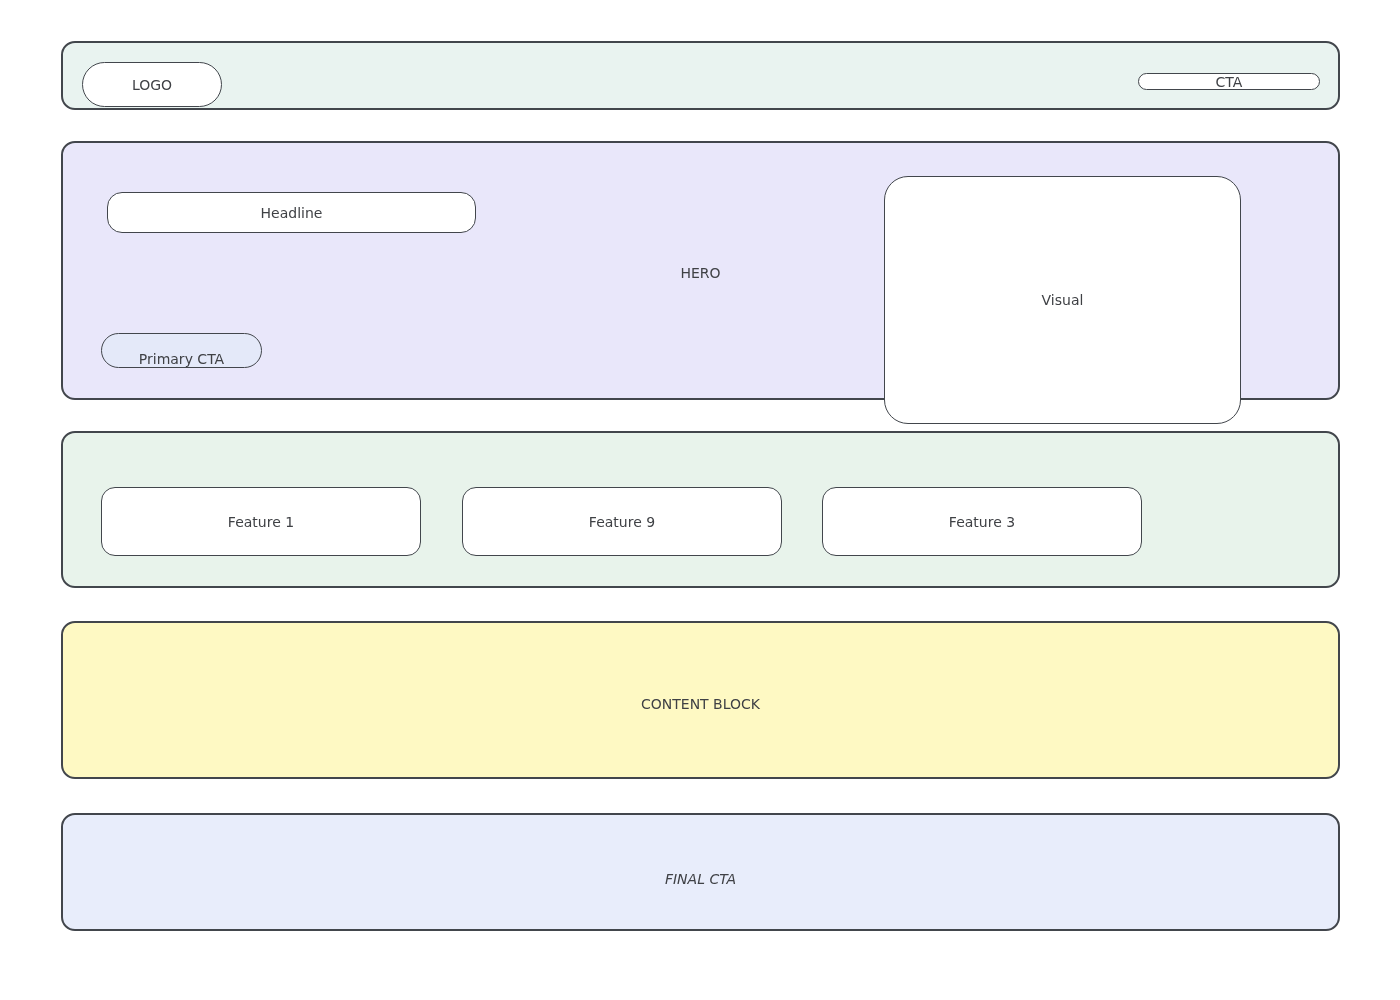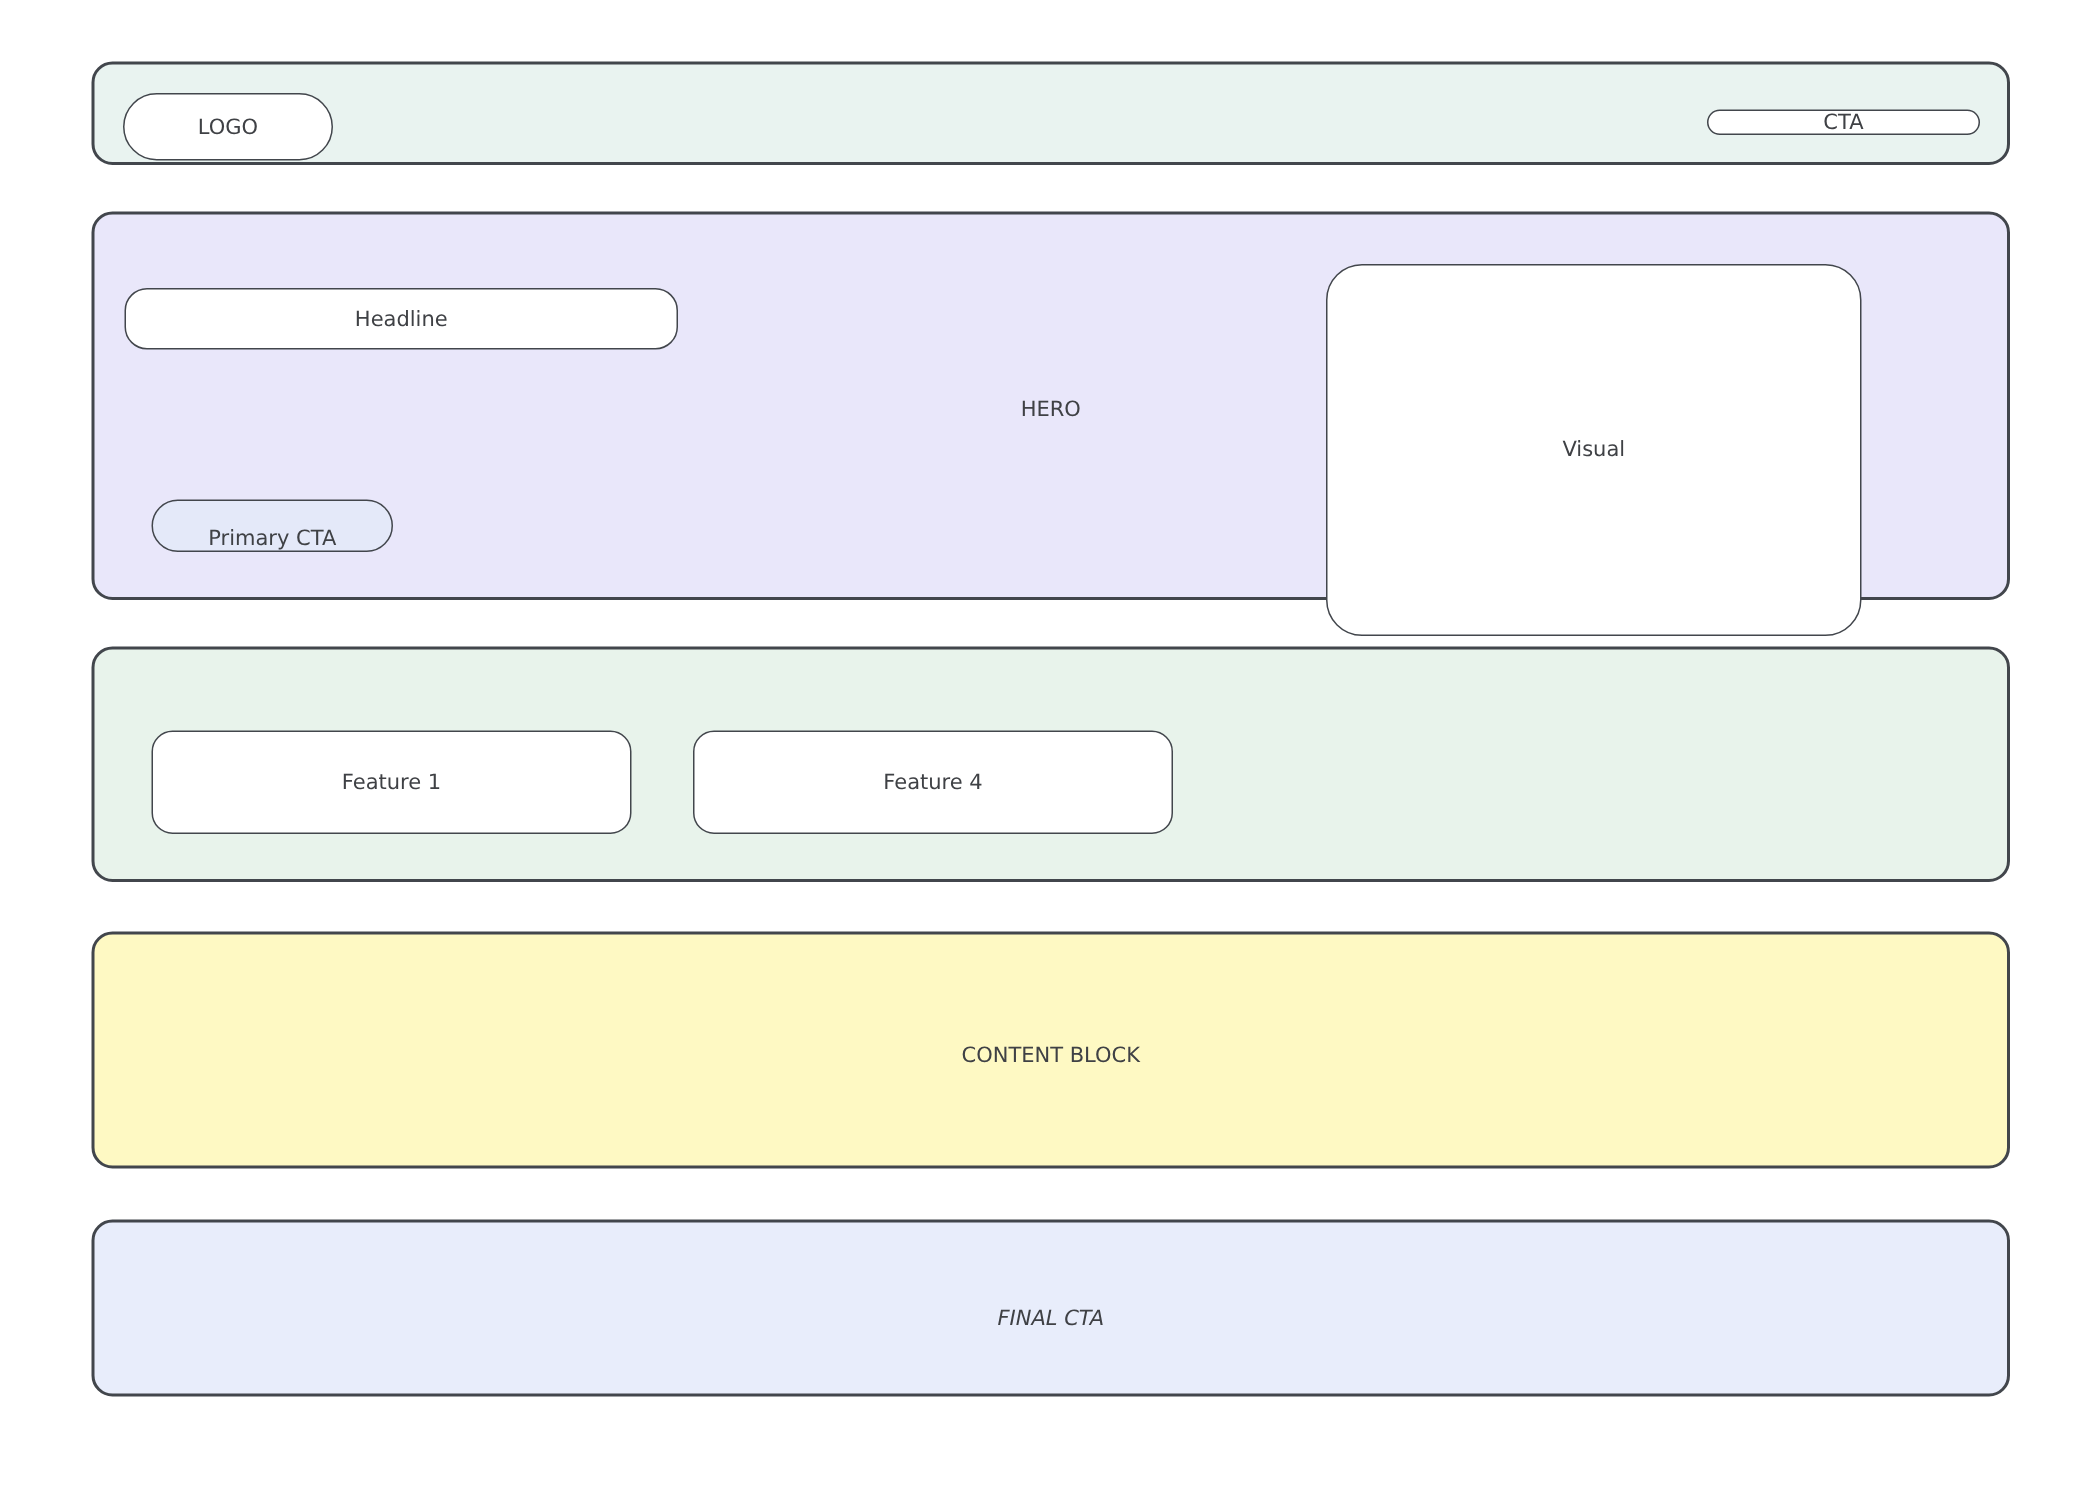--- a/index.html
+++ b/index.html
@@ -60,21 +60,21 @@
   }
   .box {
     position: absolute;
     display: flex;
     align-items: center;
     justify-content: center;
     background: #ffffff;
     border: 1.6px solid #42464c;
     border-radius: 14px;
   }
-  .headline-box { left: 20px; top: 49px;  width: 369px; height: 41px; border-radius: 15px; }
+  .headline-box { left: 44px; top: 49px;  width: 369px; height: 41px; border-radius: 15px; }
   .intro-box    { left: 38px; top: 104px; width: 421px; height: 71px; }
   .primary-cta {
     position: absolute;
     left: 38px; top: 190px;
     width: 161px; height: 35px;
     display: flex; align-items: flex-end; justify-content: center;
     background: #e4e9f9;
     border: 1.6px solid #42464c;
     border-radius: 999px;
     font-size: 14px;
@@ -141,21 +141,24 @@
     <div class="box visual-box">
       <span class="label">Visual</span>
     </div>
   </div>
 
   <div class="section features">
     <div class="box feature-box feature-1">
       <span class="label">Feature 1</span>
     </div>
     <div class="box feature-box feature-2">
-      <span class="label">Feature 4</span>
+      <span class="label">Feature 9</span>
+    </div>
+    <div class="box feature-box feature-3">
+      <span class="label">Feature 3</span>
     </div>
   </div>
 
   <div class="section content-block">
     <div class="center-label label">CONTENT BLOCK</div>
   </div>
 
   <div class="section final-cta">
     <div class="center-label label">FINAL CTA</div>
   </div>

